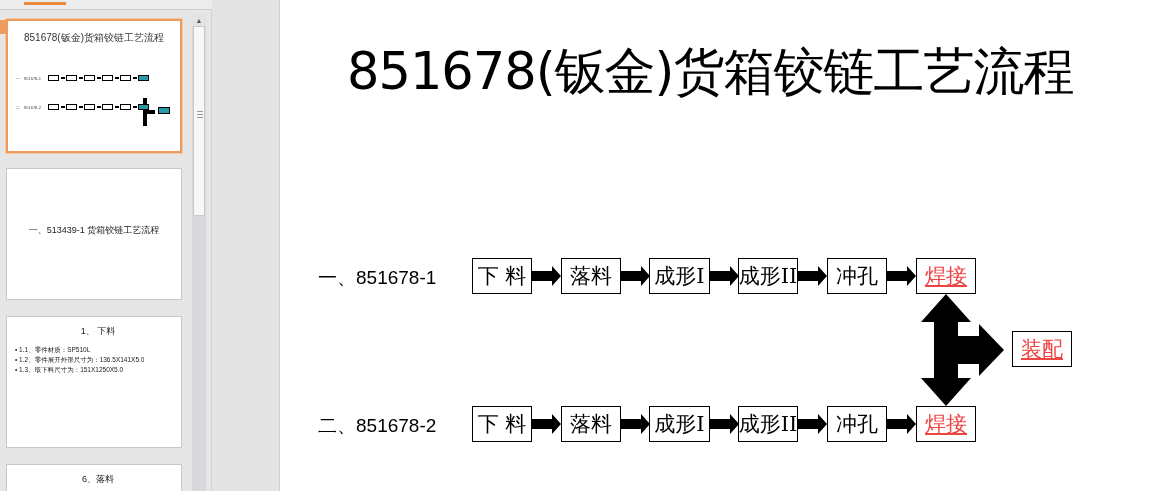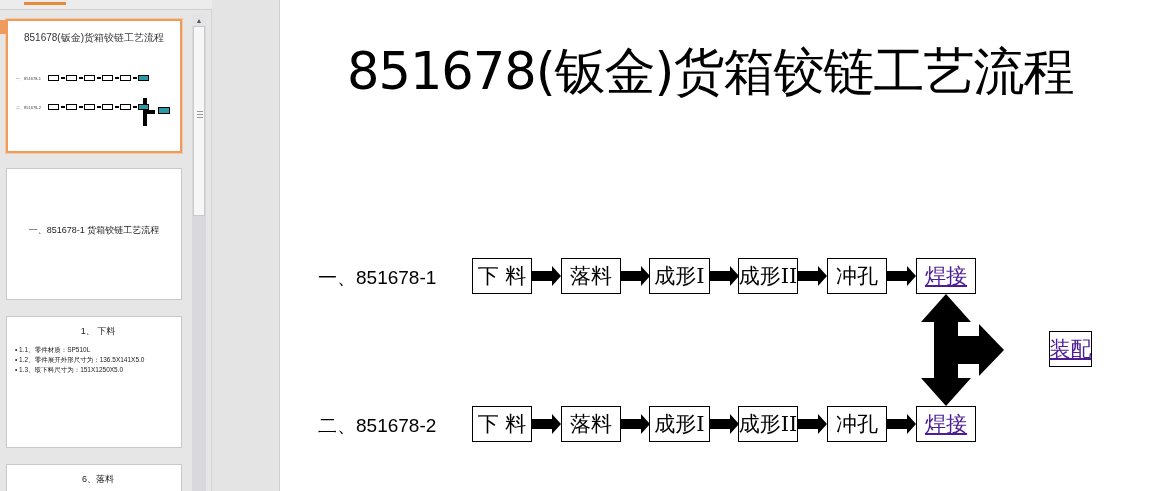--- a/index.html
+++ b/index.html
@@ -39,21 +39,21 @@
 
   
   .splitter { position: absolute; left: 212px; top: 0; width: 68px; height: 491px; background: #e4e4e4; border-right: 1px solid #d0d0d0; }
 
   
   .slide { position: absolute; left: 281px; top: 0; width: 872px; height: 491px; background: #fff; }
   .slide-title { position: absolute; left: 66px; top: 38px; font-size: 51px; color: #000; font-family: "DejaVu Sans", "Liberation Sans", sans-serif; white-space: nowrap; letter-spacing: -1px; }
 
   .row-label { position: absolute; font-size: 19px; color: #000; font-family: "Liberation Sans", sans-serif; white-space: nowrap; }
   .step { position: absolute; height: 36px; border: 1px solid #000; background: #fff; font-family: "DejaVu Serif", "Liberation Serif", serif; font-size: 21px; color: #000; display: flex; align-items: center; justify-content: center; white-space: nowrap; }
-  .step.link { color: #4c1d95; text-decoration: underline; }
+  .step.link { color: #ef4444; text-decoration: underline; }
   .arrow { position: absolute; height: 20px; }
 
   .big-arrow { position: absolute; }
 </style>
 </head>
 <body>
 
 <div class="thumb-pane">
   <div class="pane-tabs">
     <div class="pane-tab-active"></div>
@@ -89,21 +89,21 @@
       <span class="mini-box"></span>
         <span class="mini-arrow"></span>
       <span class="mini-box"></span>
         <span class="mini-arrow"></span>
       <span class="mini-box hl"></span>
     </div>
   </div>
   <div class="thumb-marker"></div>
 
   <div class="thumb" style="top:168px;height:132px;">
-    <div class="t-center">一、851678-1 货箱铰链工艺流程</div>
+    <div class="t-center">一、513439-1 货箱铰链工艺流程</div>
   </div>
 
   <div class="thumb" style="top:316px;height:132px;">
     <div class="t-heading">1、 下料</div>
     <ul class="t-bullets">
       <li>1.1、零件材质：SP510L</li>
       <li>1.2、零件展开外形尺寸为：136.5X141X5.0</li>
       <li>1.3、取下料尺寸为：151X1250X5.0</li>
     </ul>
   </div>
@@ -172,14 +172,14 @@
       <polygon points="0,5 20,5 20,0 29,10 20,20 20,15 0,15" fill="#000"></polygon>
     </svg>
   <svg class="arrow" style="left:606px;top:414px;" width="30" height="20">
       <polygon points="0,5 20,5 20,0 29,10 20,20 20,15 0,15" fill="#000"></polygon>
     </svg>
 
   <svg class="big-arrow" style="left:640px;top:294px;" width="86" height="112">
     <polygon points="25,0 50,28 37,28 37,42 58,42 58,30 83,56 58,82 58,70 37,70 37,84 50,84 25,112 0,84 13,84 13,28 0,28" fill="#000"></polygon>
   </svg>
 
-  <div class="step link" style="left:731px;top:331px;width:43px;margin-left:37px;">装配</div>
+  <div class="step link" style="left:731px;top:331px;width:60px;">装配</div>
 </div>
 
 </body></html>

